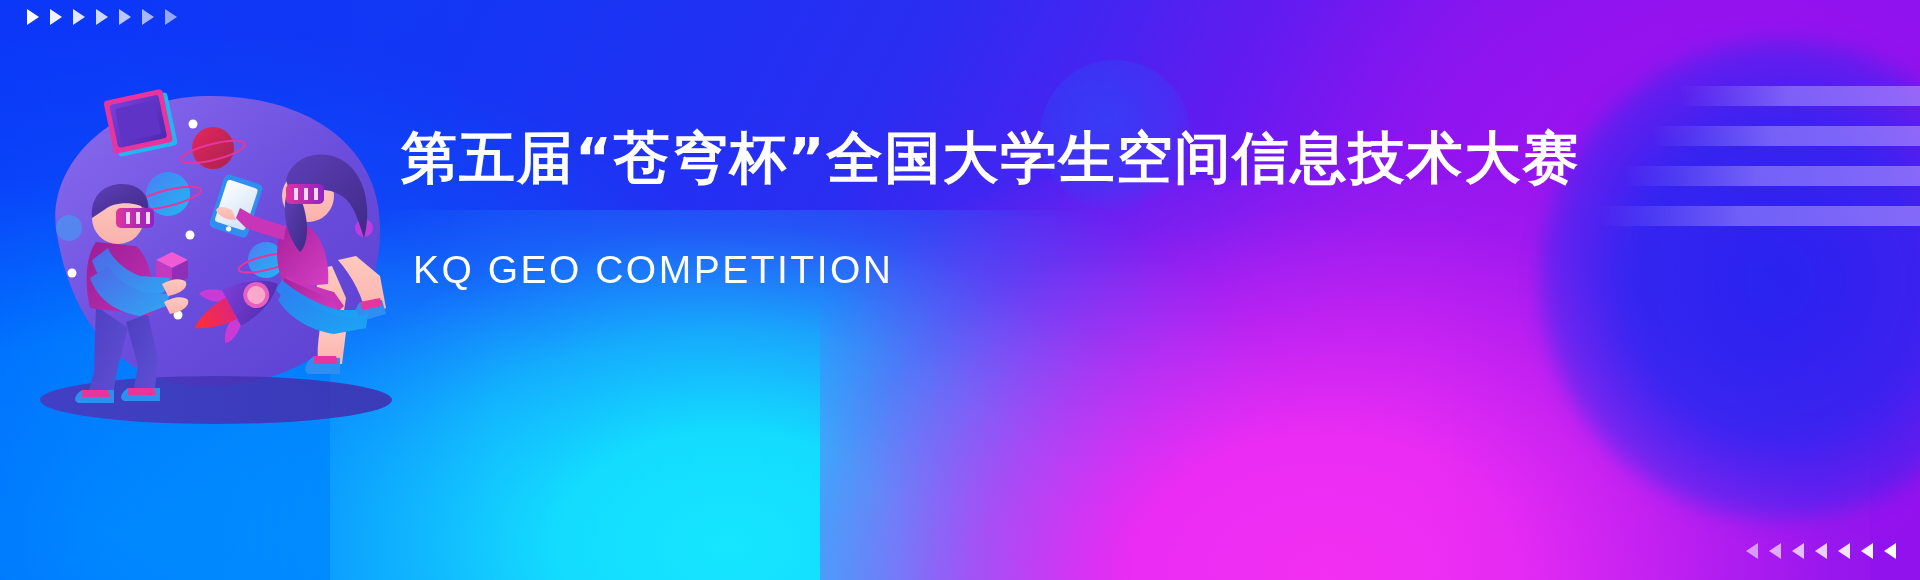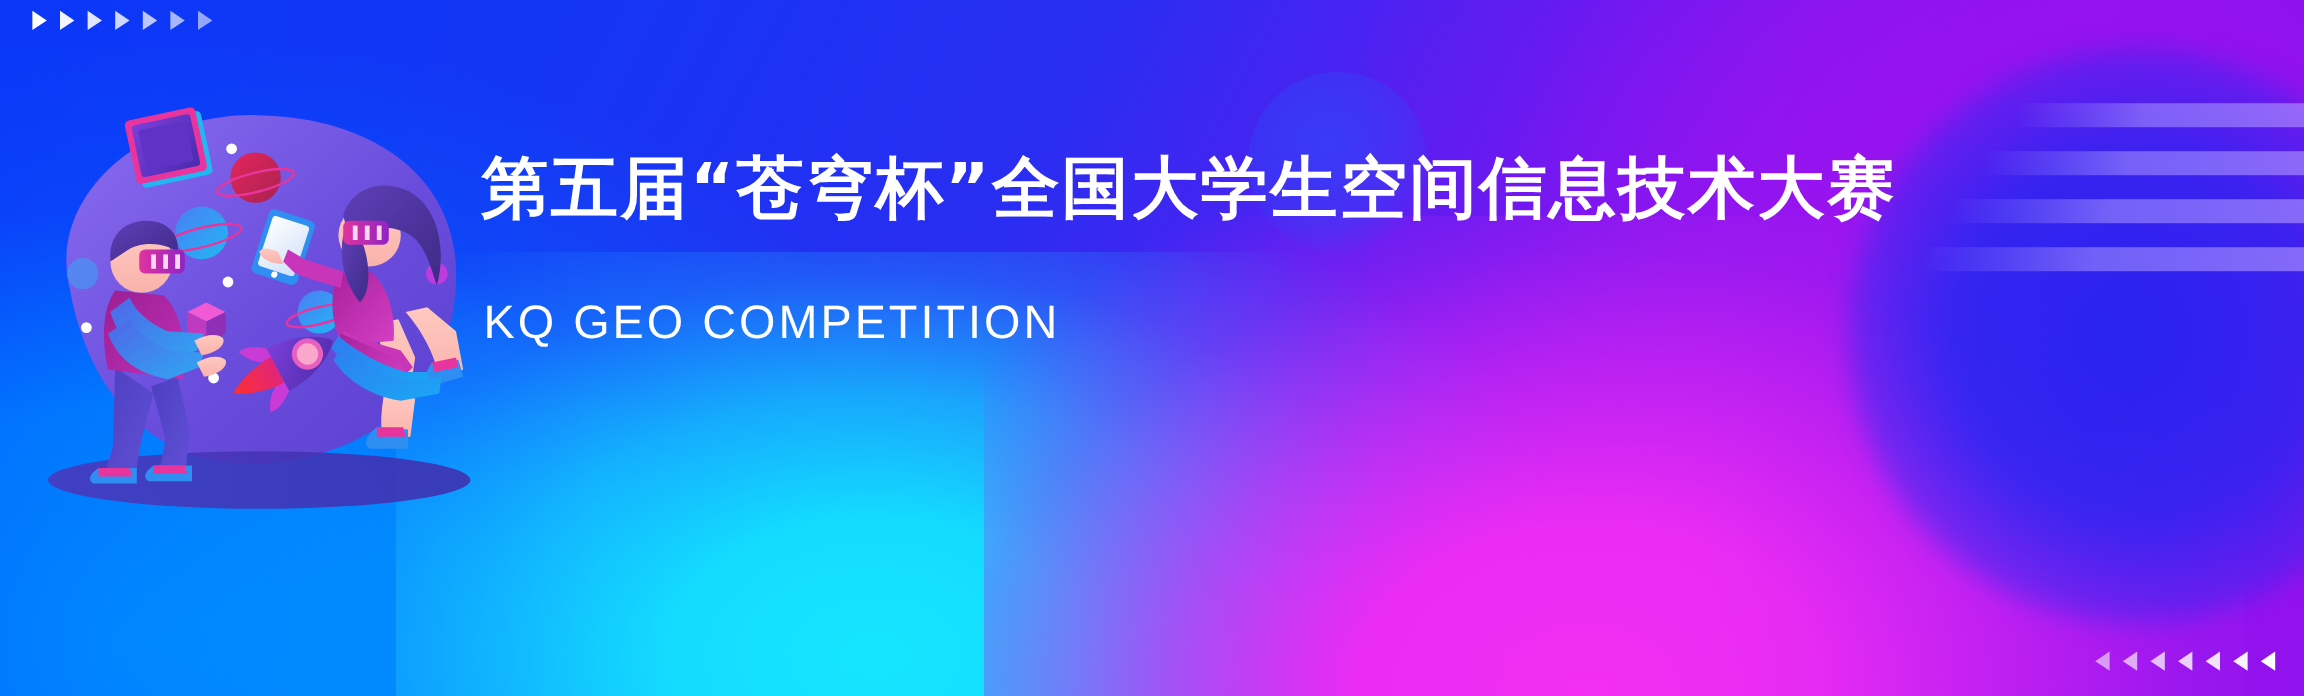--- a/index.html
+++ b/index.html
@@ -78,21 +78,21 @@
   .tri.left{border-width:8px 12px 8px 0;border-color:transparent #ffffff transparent transparent;}
 
   
   .title{
     position:absolute;left:401px;top:130px;
     font-size:56px;font-weight:bold;color:#ffffff;
     letter-spacing:2px;white-space:nowrap;line-height:1;
     font-family:"DejaVu Sans","Liberation Sans",sans-serif;
   }
   .subtitle{
-    position:absolute;left:403px;top:250px;
+    position:absolute;left:413px;top:250px;
     font-size:39px;font-weight:400;color:#ffffff;
     letter-spacing:2.5px;white-space:nowrap;line-height:1;
     font-family:"Liberation Sans","DejaVu Sans",sans-serif;
   }
   .dateline{
     position:absolute;left:806px;top:447px;
     font-size:34px;font-weight:bold;color:#ffffff;
     letter-spacing:1px;white-space:nowrap;line-height:1;
     font-family:"DejaVu Sans","Liberation Sans",sans-serif;
   }

